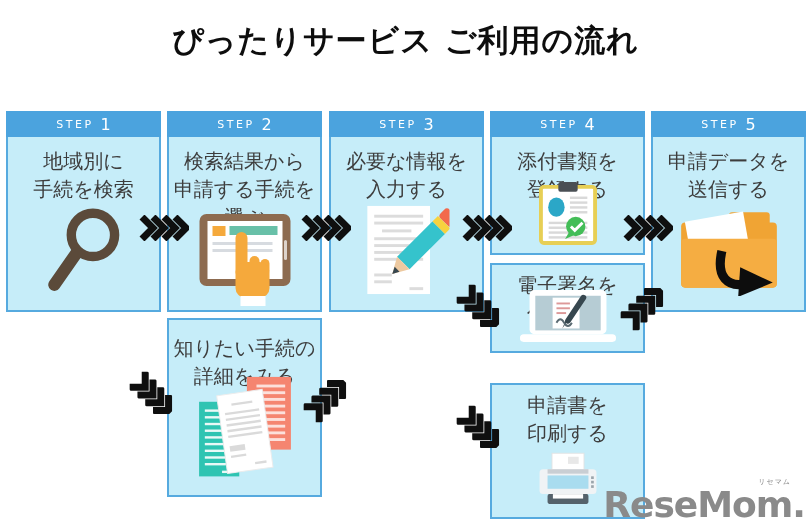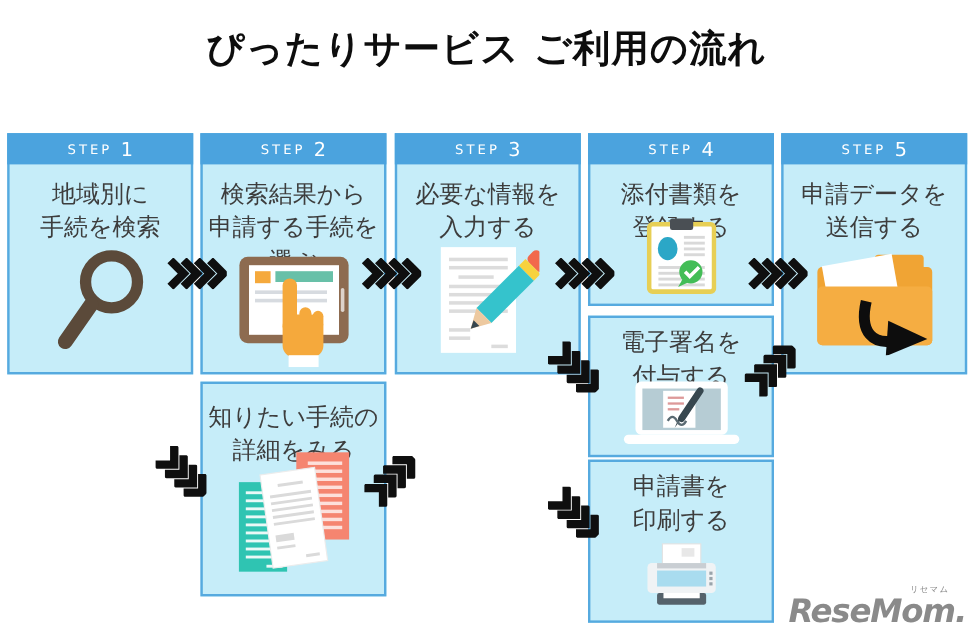--- a/index.html
+++ b/index.html
@@ -34,21 +34,21 @@
   .icon{position:absolute;left:50%;transform:translateX(-50%);}
   .arrow{position:absolute;width:50px;height:26px;z-index:6;}
   .arrow svg path{stroke:var(--arrow);stroke-width:7;fill:none;stroke-linejoin:miter;}
   .diag-dr{transform:rotate(45deg);}
   .diag-ur{transform:rotate(-45deg);}
   
   .col0{left:6px;}  .col1{left:167px;} .col2{left:329px;} .col3{left:490px;} .col4{left:651px;}
   .main-box{top:111px;height:201px;}
   .main-box.short{height:144px;}
   .logo{position:absolute;right:6px;bottom:6px;text-align:right;line-height:1;}
-  .logo .word{font-size:27px;font-weight:800;color:var(--logo);letter-spacing:-1px;font-style:italic;}
+  .logo .word{font-size:36px;font-weight:800;color:var(--logo);letter-spacing:-1px;}
   .logo .ruby{display:block;font-size:7px;color:var(--logo);letter-spacing:1px;margin:0 14px 1px 0;}
 </style>
 </head>
 <body>
 
 <div class="canvas">
 
   <h1 class="page-title">ぴったりサービス ご利用の流れ</h1>
 
   <div class="box main-box col0">
@@ -225,21 +225,21 @@
             <rect x="32" y="61" width="36" height="2.5"></rect>
             <rect x="32" y="72" width="16" height="6"></rect>
               <rect x="32" y="82" width="16" height="2.5"></rect>
             <rect x="56" y="92" width="12" height="2.5"></rect>
           </g>
         </g>
       </svg>
     </span>
   </div>
 
-  <div class="box col3" style="top:263px;height:118px;">
+  <div class="box col3" style="top:263px;height:90px;">
     <div class="box-text" style="padding-top:6px;">
       <div>電子署名を</div>
       <div>付与する</div>
     </div>
     <span class="icon" style="bottom:5px;">
       <svg width="100" height="54" viewBox="0 0 104 56">
         <rect x="12" y="2" width="80" height="46" rx="5" fill="#fff"></rect>
         <rect x="18" y="8" width="68" height="36" fill="#b6ccd4"></rect>
         <rect x="36" y="10" width="28" height="32" fill="#fff"></rect>
         <g fill="#d99">

